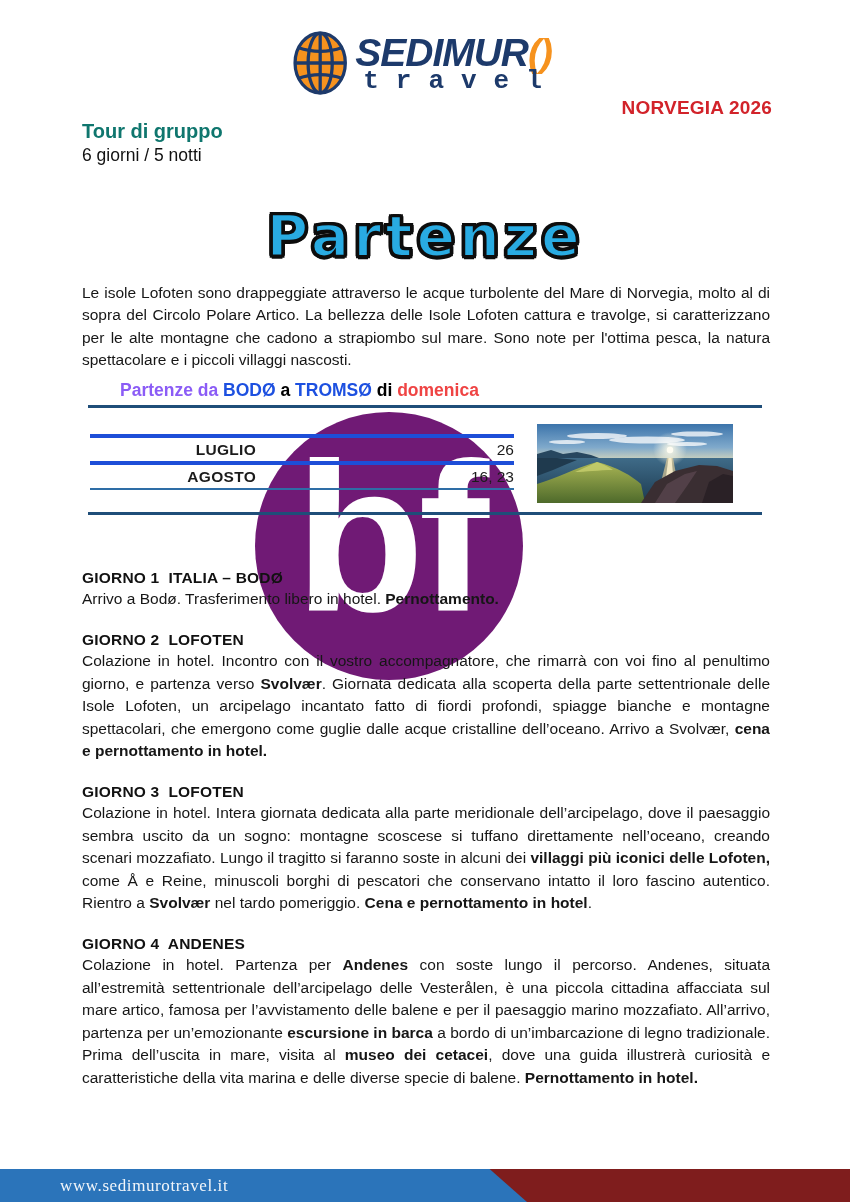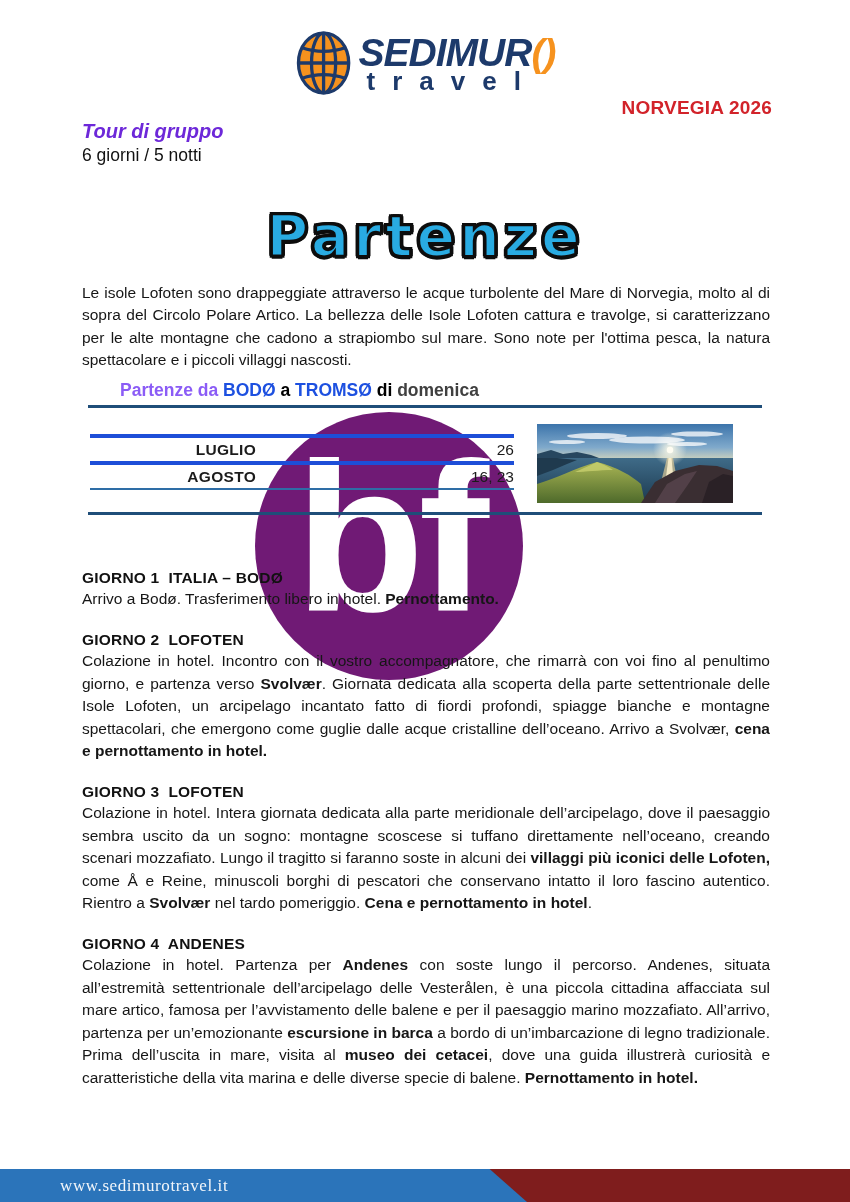--- a/index.html
+++ b/index.html
@@ -18,25 +18,25 @@
     font-family:"Liberation Sans",sans-serif;font-weight:bold;
     font-size:212px;line-height:1;color:#ffffff;letter-spacing:-6px;
     transform:translateY(-8px);
   }
   .layer{position:absolute;z-index:1;}
   
   .logo{top:28px;left:50%;transform:translateX(-50%);display:flex;align-items:center;gap:6px;}
   .logo-globe{width:58px;height:70px;display:block;}
   .logo-line1{font-size:39px;font-weight:bold;letter-spacing:-1px;line-height:1;color:#1d3a6b;white-space:nowrap;font-style:italic;}
   .logo-line1 .parens{color:#f6921e;}
-  .logo-line2{font-size:26px;font-weight:bold;letter-spacing:17px;line-height:1;color:#1d3a6b;margin-top:-4px;padding-left:8px;white-space:nowrap;}
+  .logo-line2{font-size:26px;font-weight:bold;letter-spacing:17px;line-height:1;color:#1d3a6b;margin-top:-4px;padding-left:8px;white-space:nowrap;font-family:Liberation Mono, monospace;}
   
   .edition{top:97px;right:78px;font-size:19px;font-weight:bold;color:#d2232a;letter-spacing:0.2px;}
   .tour-block{top:119px;left:82px;}
-  .tour-type{font-size:20px;font-weight:bold;color:#6d28d9;line-height:1.2;font-style:italic;}
+  .tour-type{font-size:20px;font-weight:bold;color:#0f766e;line-height:1.2;}
   .duration{font-size:17.5px;color:#111;line-height:1.2;margin-top:2px;}
   
   .main-title{top:208px;left:0;width:100%;text-align:center;}
   .main-title span{
     font-family:"DejaVu Sans",sans-serif;font-weight:bold;font-size:57px;letter-spacing:4px;
     color:#29abe2;line-height:1;
     -webkit-text-stroke:2.4px #0d0d0d;
     text-shadow:2px 2px 0 #0d0d0d,-2px -2px 0 #0d0d0d,2px -2px 0 #0d0d0d,-2px 2px 0 #0d0d0d,0 2.5px 0 #0d0d0d,0 -2.5px 0 #0d0d0d,2.5px 0 0 #0d0d0d,-2.5px 0 0 #0d0d0d;
   }
   
@@ -98,21 +98,21 @@
     <div class="tour-type">Tour di gruppo</div>
     <div class="duration">6 giorni / 5 notti</div>
   </div>
 
   <div class="layer main-title">
     <span>Partenze</span>
   </div>
 
   <div class="layer intro">Le isole Lofoten sono drappeggiate attraverso le acque turbolente del Mare di Norvegia, molto al di sopra del Circolo Polare Artico. La bellezza delle Isole Lofoten cattura e travolge, si caratterizzano per le alte montagne che cadono a strapiombo sul mare. Sono note per l'ottima pesca, la natura spettacolare e i piccoli villaggi nascosti.</div>
 
-  <div class="layer dep-heading"><span style="color: #8b5cf6;">Partenze da </span><span style="color: rgb(29, 80, 224);">BODØ</span><span style="color: rgb(0, 0, 0);"> a </span><span style="color: rgb(29, 80, 224);">TROMSØ</span><span style="color: rgb(0, 0, 0);"> di </span><span style="color: #404040;">domenica</span></div>
+  <div class="layer dep-heading"><span style="color: #8b5cf6;">Partenze da </span><span style="color: rgb(29, 80, 224);">BODØ</span><span style="color: rgb(0, 0, 0);"> a </span><span style="color: rgb(29, 80, 224);">TROMSØ</span><span style="color: rgb(0, 0, 0);"> di </span><span style="color: #ef4444;">domenica</span></div>
   <div class="layer rule rule-top"></div>
 
   <table class="layer dep-table">
     <tbody>
       <tr>
         <td class="month">LUGLIO</td>
         <td class="dates">26</td>
       </tr>
       <tr>
         <td class="month">AGOSTO</td>

